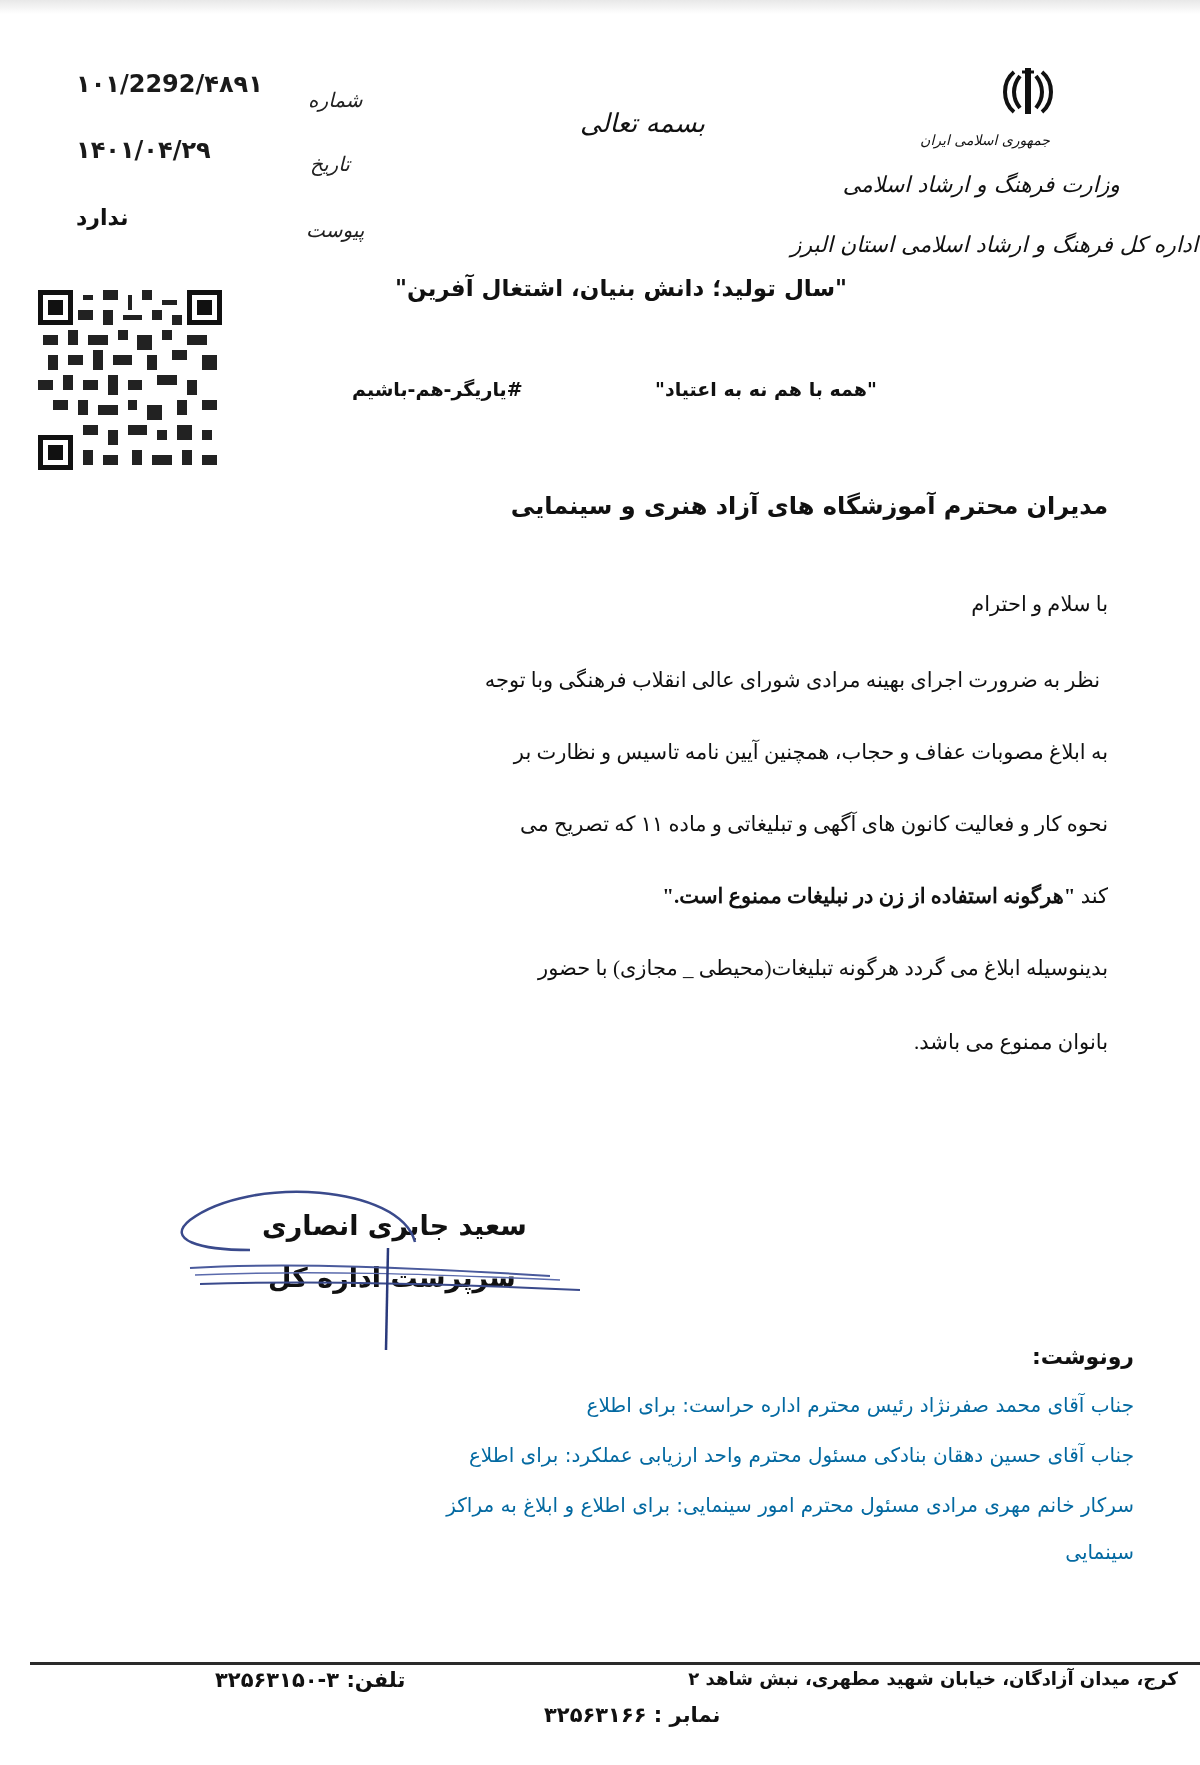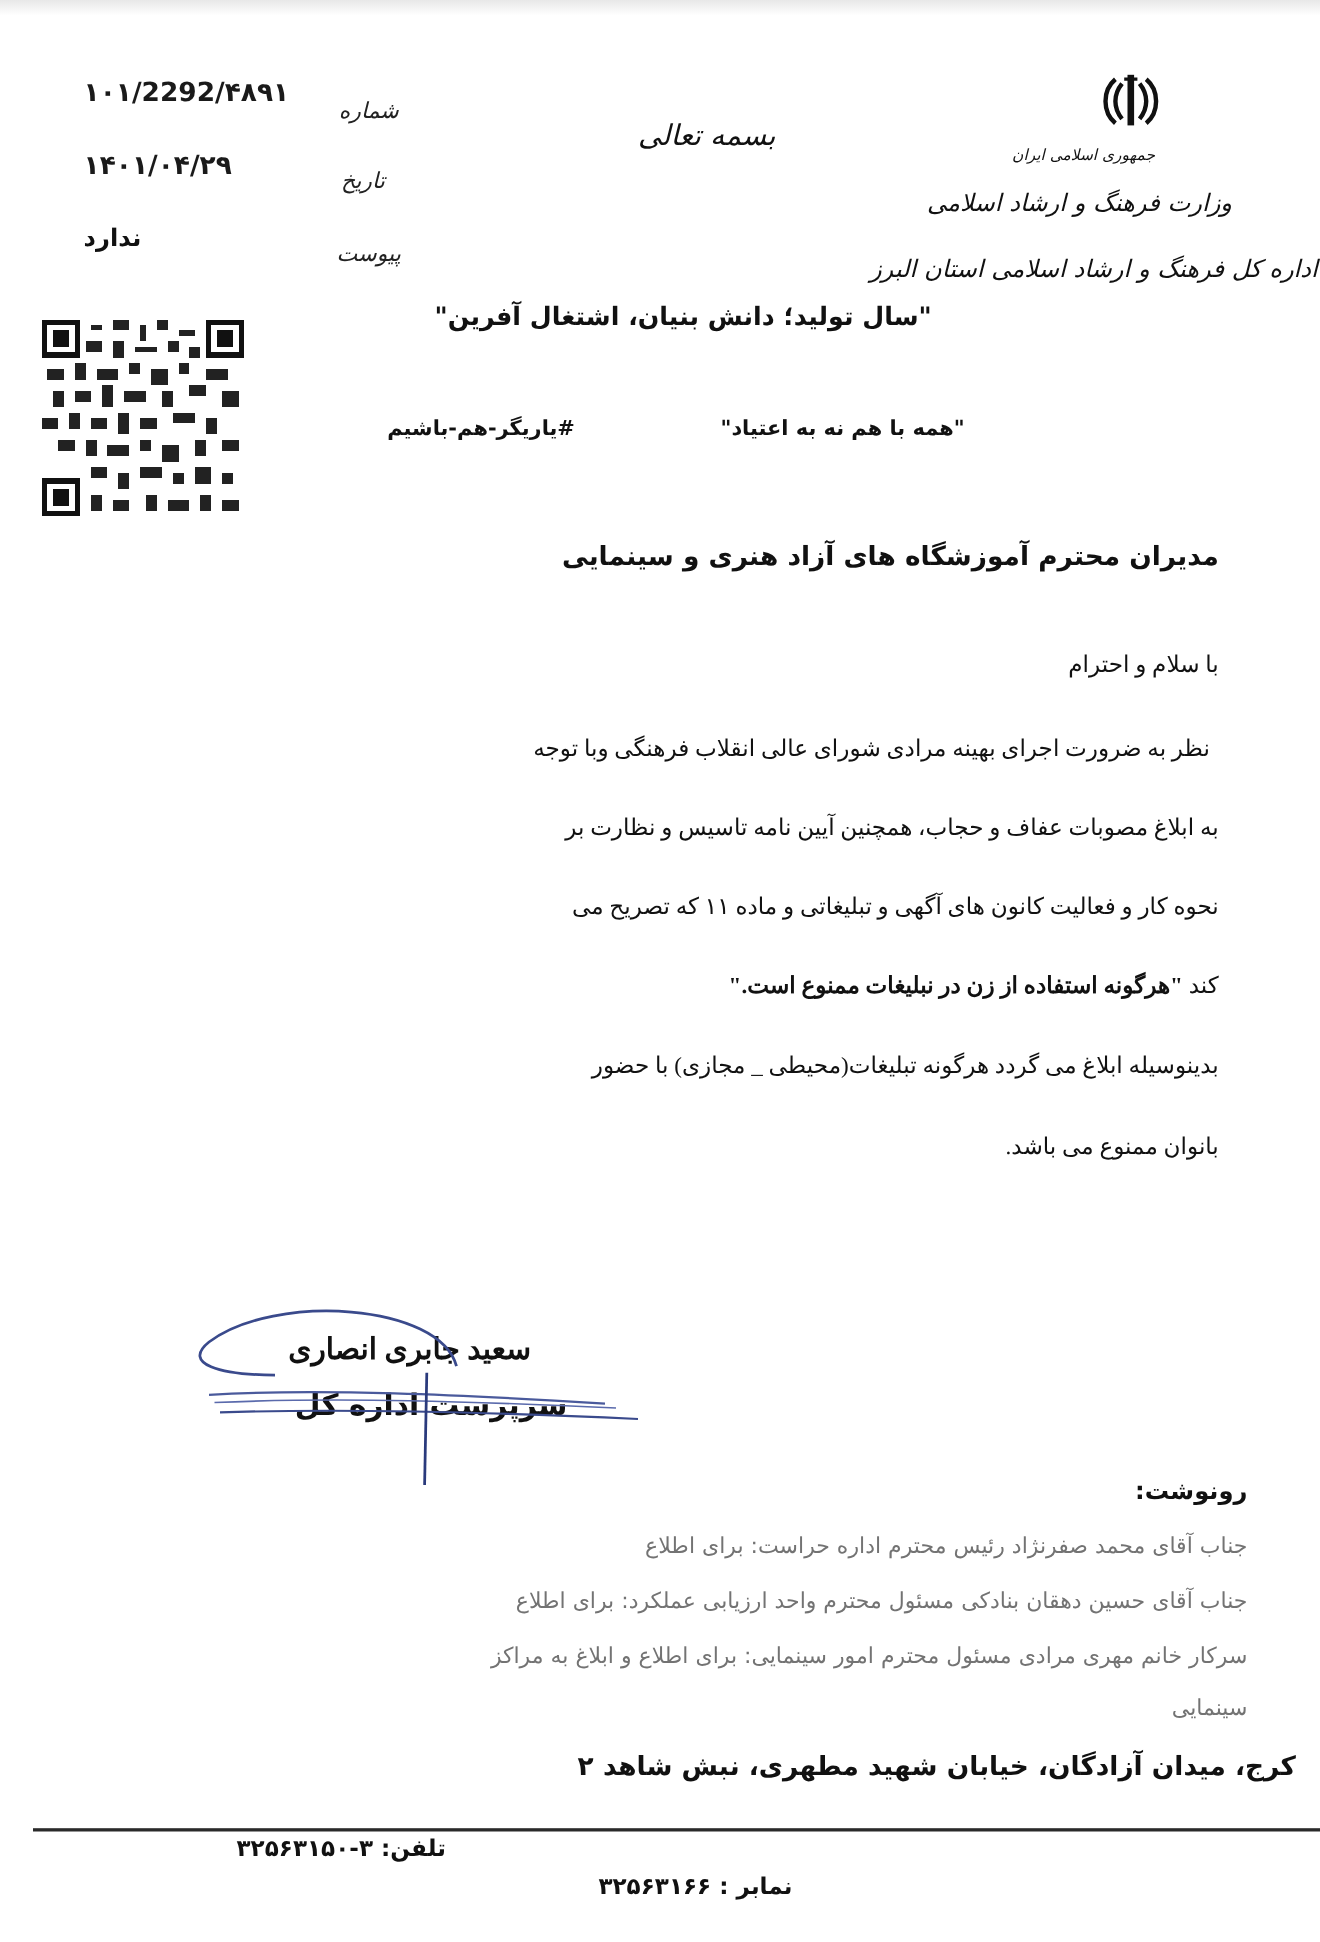--- a/index.html
+++ b/index.html
@@ -6,21 +6,21 @@
   html, body { width: 1200px; height: 1765px; background: #ffffff; overflow: hidden; }
   body { position: relative; font-family: "DejaVu Sans", sans-serif; color: #111; }
   .abs { position: absolute; }
   .rtl { direction: rtl; unicode-bidi: plaintext; }
   .top-strip { left: 0; top: 0; width: 1200px; height: 14px; background: linear-gradient(#e8e8e8, #ffffff); }
   .ref-value { font-family: "DejaVu Sans", sans-serif; font-weight: bold; font-size: 24px; color: #1a1a1a; letter-spacing: 0.5px; }
   .meta-label { font-family: "DejaVu Serif", serif; font-style: italic; font-size: 20px; color: #222; }
   .calligraphy { font-family: "DejaVu Serif", serif; font-style: italic; color: #111; }
   .bold { font-weight: bold; }
   .body-line { font-family: Liberation Serif, serif; font-size: 21px; color: #111; white-space: nowrap; }
-  .cc-line { font-family: "DejaVu Sans", sans-serif; font-size: 20px; color: #737373; white-space: nowrap; }
+  .cc-line { font-family: "DejaVu Sans", sans-serif; font-size: 20px; color: #0369a1; white-space: nowrap; }
   .qr { left: 38px; top: 290px; width: 184px; height: 180px; background: #fff; }
   .footer-rule { left: 30px; top: 1662px; width: 1170px; height: 3px; background: #2a2a2a; }
 </style>
 </head>
 <body>
 
 <div class="abs top-strip"></div>
 
 <div class="abs ref-value" style="left:76px; top:70px;">۱۰۱/2292/۴۸۹۱</div>
 <div class="abs ref-value" style="left:76px; top:136px;">۱۴۰۱/۰۴/۲۹</div>
@@ -124,40 +124,40 @@
 
 <div class="abs rtl body-line" style="right:100px; top:668px;">نظر به ضرورت اجرای بهینه مرادی شورای عالی انقلاب فرهنگی وبا توجه</div>
 <div class="abs rtl body-line" style="right:92px; top:740px;">به ابلاغ مصوبات عفاف و حجاب، همچنین آیین نامه تاسیس و نظارت بر</div>
 <div class="abs rtl body-line" style="right:92px; top:812px;">نحوه کار و فعالیت کانون های آگهی و تبلیغاتی و ماده ۱۱ که تصریح می</div>
 <div class="abs rtl body-line" style="right:92px; top:884px;">
   <span>کند </span><span class="bold">"هرگونه استفاده از زن در نبلیغات ممنوع است."</span>
 </div>
 <div class="abs rtl body-line" style="right:92px; top:956px;">بدینوسیله ابلاغ می گردد هرگونه تبلیغات(محیطی _ مجازی) با حضور</div>
 <div class="abs rtl body-line" style="right:92px; top:1030px;">بانوان ممنوع می باشد.</div>
 
-<div class="abs rtl bold" style="left:262px; top:1210px; font-size:27px;font-family:Liberation Serif, serif;">سعید جابری انصاری</div>
+<div class="abs rtl bold" style="left:262px; top:1210px; font-size:27px;">سعید جابری انصاری</div>
 <div class="abs rtl bold" style="left:268px; top:1262px; font-size:27px;">سرپرست اداره کل</div>
 <div class="abs" style="left:170px; top:1180px; width:420px; height:180px;">
   <svg width="420" height="180" viewBox="0 0 420 180">
     <path d="M245 62 C230 5, 80 -5, 20 40 C-5 60, 30 70, 80 70" stroke="#3a4a8c" stroke-width="2.5" fill="none"></path>
     <path d="M20 88 C120 82, 250 88, 380 96" stroke="#4a5a9c" stroke-width="2" fill="none"></path>
     <path d="M25 95 C140 90, 260 94, 390 100" stroke="#5a6aac" stroke-width="1.5" fill="none"></path>
     <path d="M30 104 C150 100, 280 104, 410 110" stroke="#3a4a8c" stroke-width="2" fill="none"></path>
     <path d="M218 68 L216 170" stroke="#2a3a7c" stroke-width="2.5" fill="none"></path>
   </svg>
 </div>
 
 <div class="abs rtl bold" style="right:66px; top:1344px; font-size:22px;">رونوشت:</div>
 <div class="abs rtl cc-line" style="right:66px; top:1393px;">جناب آقای محمد صفرنژاد رئیس محترم اداره حراست:  برای اطلاع</div>
 <div class="abs rtl cc-line" style="right:66px; top:1443px;">جناب آقای حسین دهقان بنادکی مسئول محترم واحد ارزیابی عملکرد:  برای اطلاع</div>
 <div class="abs rtl cc-line" style="right:66px; top:1493px;">سرکار خانم مهری مرادی مسئول محترم امور سینمایی:  برای اطلاع و ابلاغ به مراکز</div>
 <div class="abs rtl cc-line" style="right:66px; top:1540px;text-align:center;">سینمایی</div>
 
 <div class="abs footer-rule"></div>
-<div class="abs rtl bold" style="right:22px; top:1592px; font-size:24px; white-space:nowrap;">کرج، میدان آزادگان، خیابان شهید مطهری، نبش شاهد ۲</div>
+<div class="abs rtl bold" style="right:22px; top:1668px; font-size:18px; white-space:nowrap;">کرج، میدان آزادگان، خیابان شهید مطهری، نبش شاهد ۲</div>
 <div class="abs rtl bold" style="left:215px; top:1668px; font-size:21px; white-space:nowrap;">
   <span>تلفن:</span>
   <span>۳-۳۲۵۶۳۱۵۰</span>
 </div>
 <div class="abs rtl bold" style="left:525px; top:1703px; font-size:21px; white-space:nowrap;margin-left:19px;">
   <span>نمابر :</span>
   <span>۳۲۵۶۳۱۶۶</span>
 </div>
 
 </body></html>

